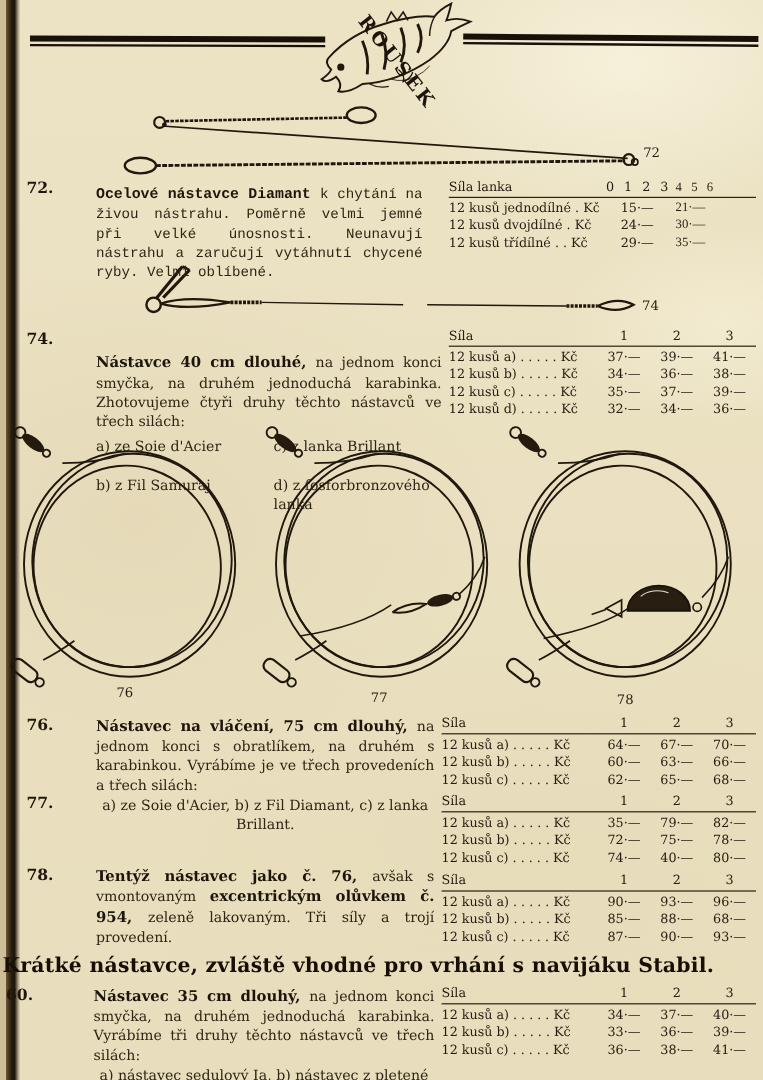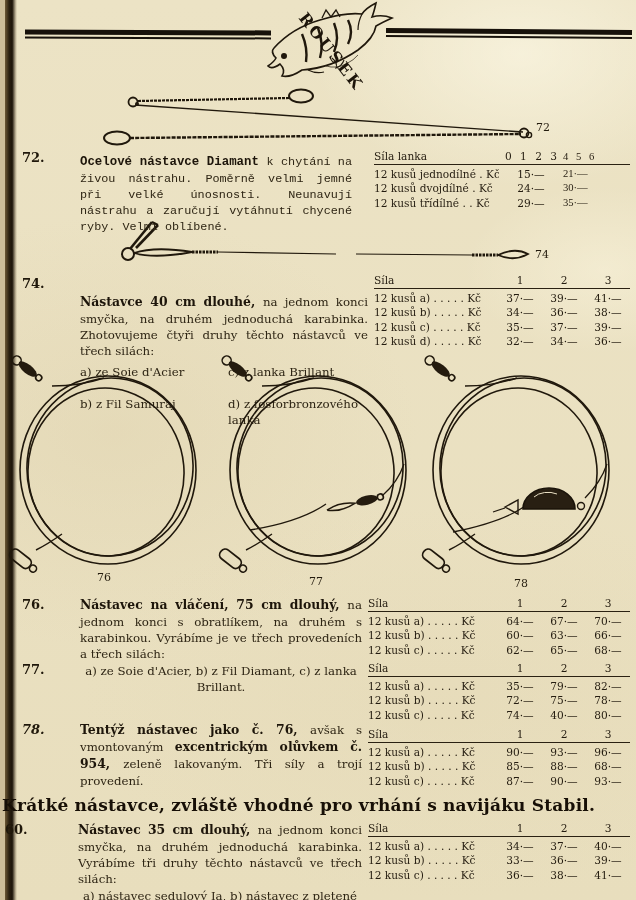--- a/index.html
+++ b/index.html
@@ -293,21 +293,21 @@
       <span class="tc3">78·—</span>
     </div>
     <div class="trow">
       <span class="tlabel">12 kusů c) . . . . . Kč</span>
       <span class="tc3">74·—</span>
       <span class="tc3">40·—</span>
       <span class="tc3">80·—</span>
     </div>
   </div>
 
-  <div class="item-num" style="left:22px;top:722px;font-style:italic;">78.</div>
+  <div class="item-num" style="left:22px;top:722px;">78.</div>
   <div class="body-text" style="left:80px;top:722px;width:282px;">
     <b>Tentýž nástavec jako č. 76, </b><span>avšak s vmontovaným </span><b>excentrickým olůvkem č. 954, </b><span>zeleně lakovaným. Tři síly a trojí provedení.</span>
   </div>
   <div class="ptable" style="left:368px;top:728px;width:262px;">
     <div class="thead">
       <span class="tlabel">Síla</span>
       <span class="tc3">1</span>
       <span class="tc3">2</span>
       <span class="tc3">3</span>
     </div>

